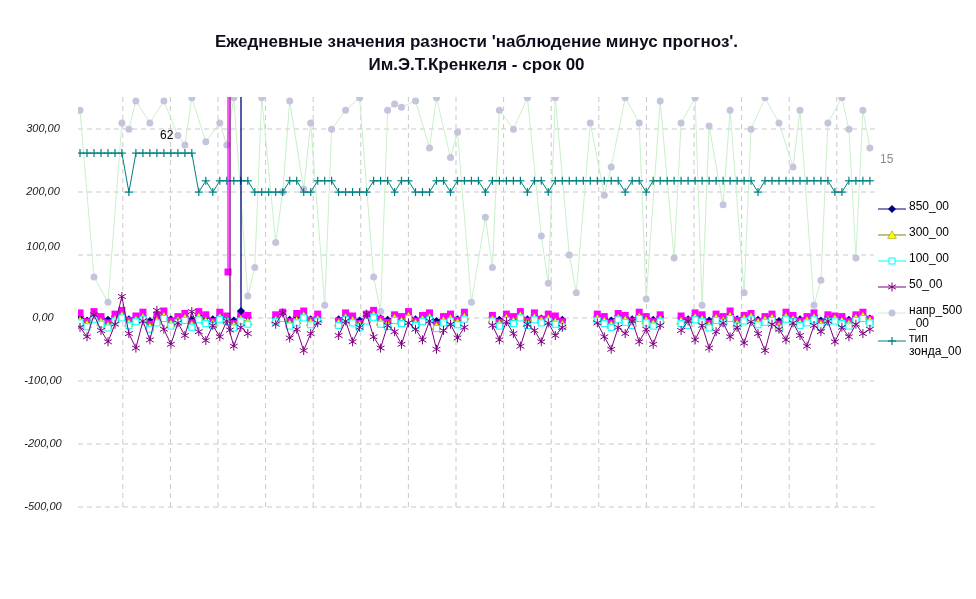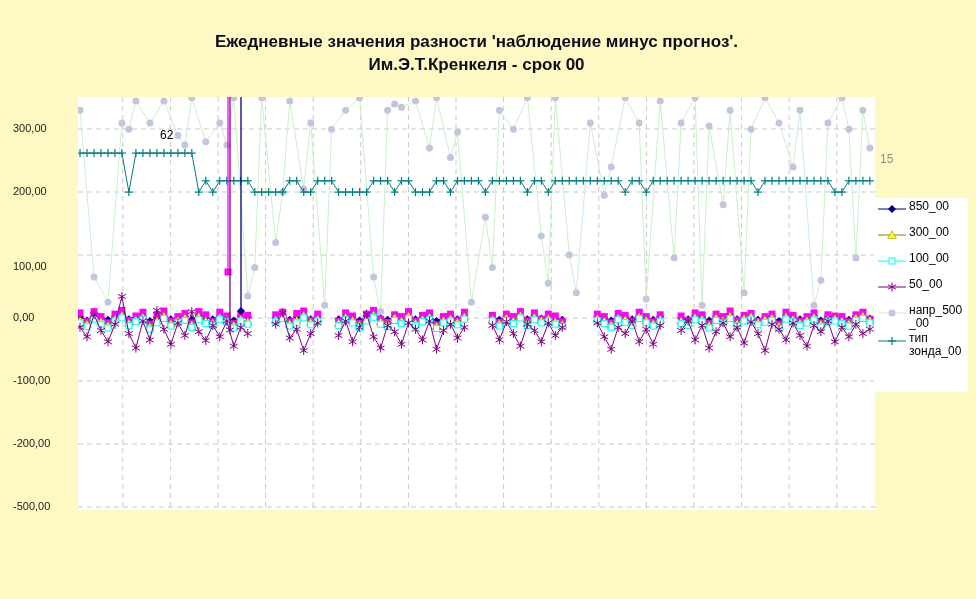--- a/index.html
+++ b/index.html
@@ -1,22 +1,22 @@
 <!DOCTYPE html>
 <html><head>
 <meta charset="utf-8">
 <style>
   html,body{margin:0;padding:0;background:#000;}
-  .stage{position:relative;width:976px;height:599px;background:#fef9c3;overflow:hidden;
+  .stage{position:relative;width:976px;height:599px;background:#ffffff;overflow:hidden;
          font-family:"Liberation Sans",sans-serif;}
   .title{position:absolute;left:78px;top:30px;width:797px;text-align:center;
          color:#0d0d1c;font-weight:bold;font-size:17px;line-height:23px;}
   .plot{position:absolute;left:78px;top:97px;width:797px;height:413px;background:#fff;}
   .plot svg{display:block;}
-  .ylab{position:absolute;width:60px;text-align:left;font-size:11px;color:#1a1a1a;}
+  .ylab{position:absolute;width:60px;text-align:center;font-size:11px;color:#1a1a1a;font-style:italic;}
   .dlabel{position:absolute;font-size:12px;color:#000;}
   .dlabel.end{color:#8c8c8c;padding-left:20px;}
   .legend{position:absolute;left:874px;top:198px;width:94px;height:194px;background:#fff;
           padding:2px 1px 2px 3px;box-sizing:border-box;display:flex;flex-direction:column;}
   .lrow{display:flex;align-items:flex-start;height:26px;}
   .lrow.tall{height:28px;}
   .lrow svg{flex:0 0 30px;margin-top:3px;}
   .ltxt{font-size:12px;color:#000;line-height:13px;padding-left:2px;white-space:nowrap;}
 </style>
 </head>
@@ -1546,21 +1546,21 @@
         <g>
           <line x1="163" y1="0" x2="163" y2="214" stroke="#000080" stroke-width="1.3"></line>
           <path d="M163 210L167 214L163 218L159 214Z" fill="#000080"></path>
         </g>
       </svg>
   </div>
 
   <div id="ylabs">
       <div class="ylab" style="left: 13px; top: 122px;">300,00</div>
       <div class="ylab" style="left: 13px; top: 185px;">200,00</div>
-      <div class="ylab" style="left: 13px; top: 260px;">100,00</div>
+      <div class="ylab" style="left: 13px; top: 240px;">100,00</div>
       <div class="ylab" style="left: 13px; top: 311px;">0,00</div>
       <div class="ylab" style="left: 13px; top: 374px;">-100,00</div>
       <div class="ylab" style="left: 13px; top: 437px;">-200,00</div>
       <div class="ylab" style="left: 13px; top: 500px;">-500,00</div>
     </div>
 
   <div class="dlabel" style="left:160px;top:128px;">62</div>
   <div class="dlabel end" style="left:860px;top:152px;">15</div>
 
   <div class="legend" id="legend">

